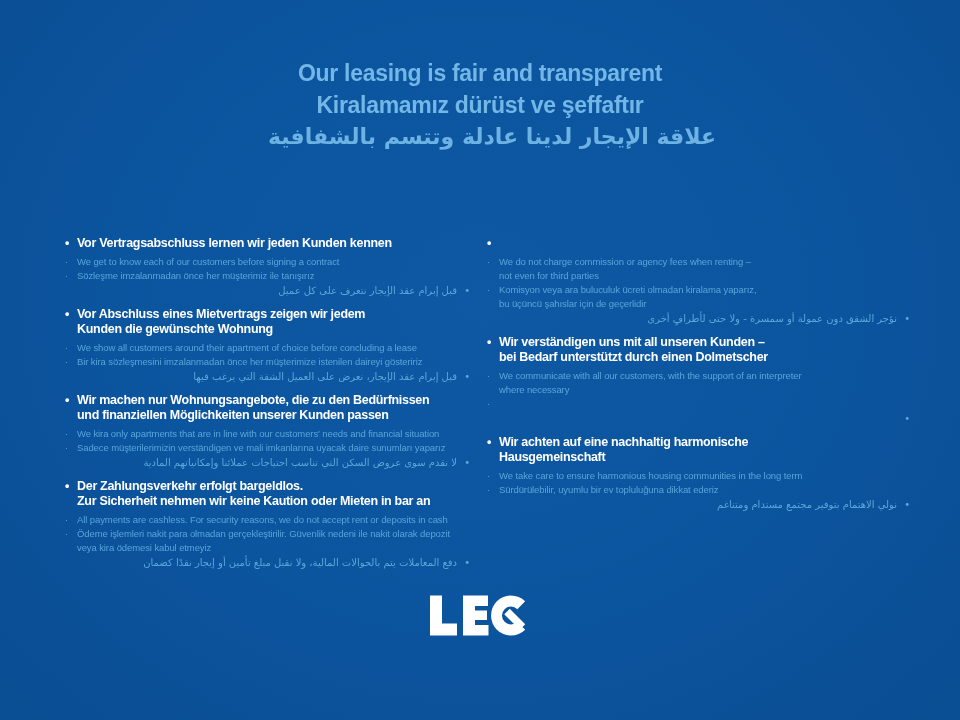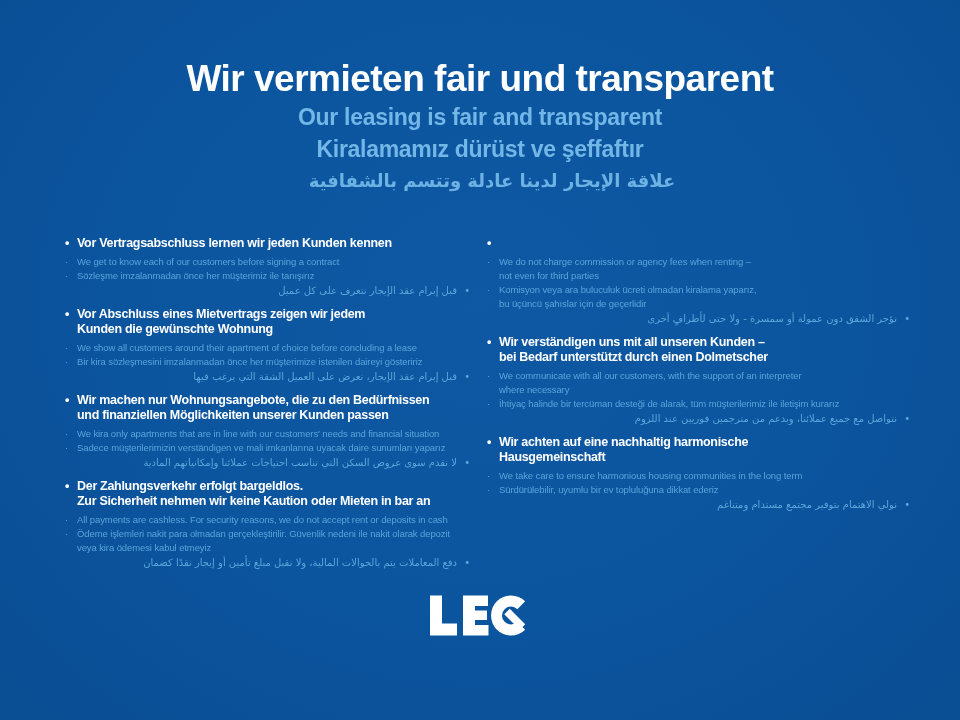--- a/index.html
+++ b/index.html
@@ -20,21 +20,21 @@
   .header{position:absolute;top:57px;left:0;width:960px;text-align:center;}
   .t-de{
     color:#ffffff;font-weight:bold;font-size:37px;line-height:44px;
     letter-spacing:-0.5px;white-space:pre;
   }
   .t-en,.t-tr{
     color:#73b7e7;font-weight:bold;font-size:23px;line-height:32px;
     letter-spacing:-0.3px;white-space:pre;
   }
   .t-ar{
-    color:#6cb2e3;font-weight:bold;font-size:18px;line-height:32px;
+    color:#6cb2e3;font-weight:bold;font-size:22px;line-height:32px;
     font-family:"DejaVu Sans",sans-serif;direction:rtl;white-space:pre;margin-left:24px;
   }
 
   .cols{
     position:absolute;left:65px;top:236px;width:845px;
     display:flex;gap:17px;align-items:flex-start;
   }
   .col{width:405px;flex:none;}
   .col.right{width:423px;}
 
@@ -62,21 +62,20 @@
     display:flex;justify-content:center;
   }
   .logo-wrap svg{display:block;}
 </style>
 </head>
 <body>
 
 <div class="bg-shade"></div>
 
 <div class="header">
-  <div class="t-de">Wir vermieten fair und transparent</div>
   <div class="t-en">Our leasing is fair and transparent</div>
   <div class="t-tr">Kiralamamız dürüst ve şeffaftır</div>
   <div class="t-ar" dir="rtl">علاقة الإيجار لدينا عادلة وتتسم بالشفافية</div>
 </div>
 
 <div class="cols">
 
   <div class="col">
 
     <div class="sec">
@@ -189,25 +188,23 @@
         <span class="txt">Wir verständigen uns mit all unseren Kunden –
 bei Bedarf unterstützt durch einen Dolmetscher</span>
       </div>
       <div class="l">
         <span class="b">·</span>
         <span class="txt">We communicate with all our customers, with the support of an interpreter
 where necessary</span>
       </div>
       <div class="l">
         <span class="b">·</span>
-        <span class="txt">İhtiyaç halinde bir tercüman desteği de alarak, tüm müşterilerimiz ile iletişim kurarız</span>
-      </div>
-      <div class="l ar" dir="rtl">
-        <span class="b">•</span>
-        <span class="txt">نتواصل مع جميع عملائنا، وبدعم من مترجمين فوريين عند اللزوم</span>
+      </div>
+      <div class="l ar" dir="rtl">
+        <span class="b">•</span>
       </div>
     </div>
 
     <div class="sec">
       <div class="h">
         <span class="b">•</span>
         <span class="txt">Wir achten auf eine nachhaltig harmonische
 Hausgemeinschaft</span>
       </div>
       <div class="l">

